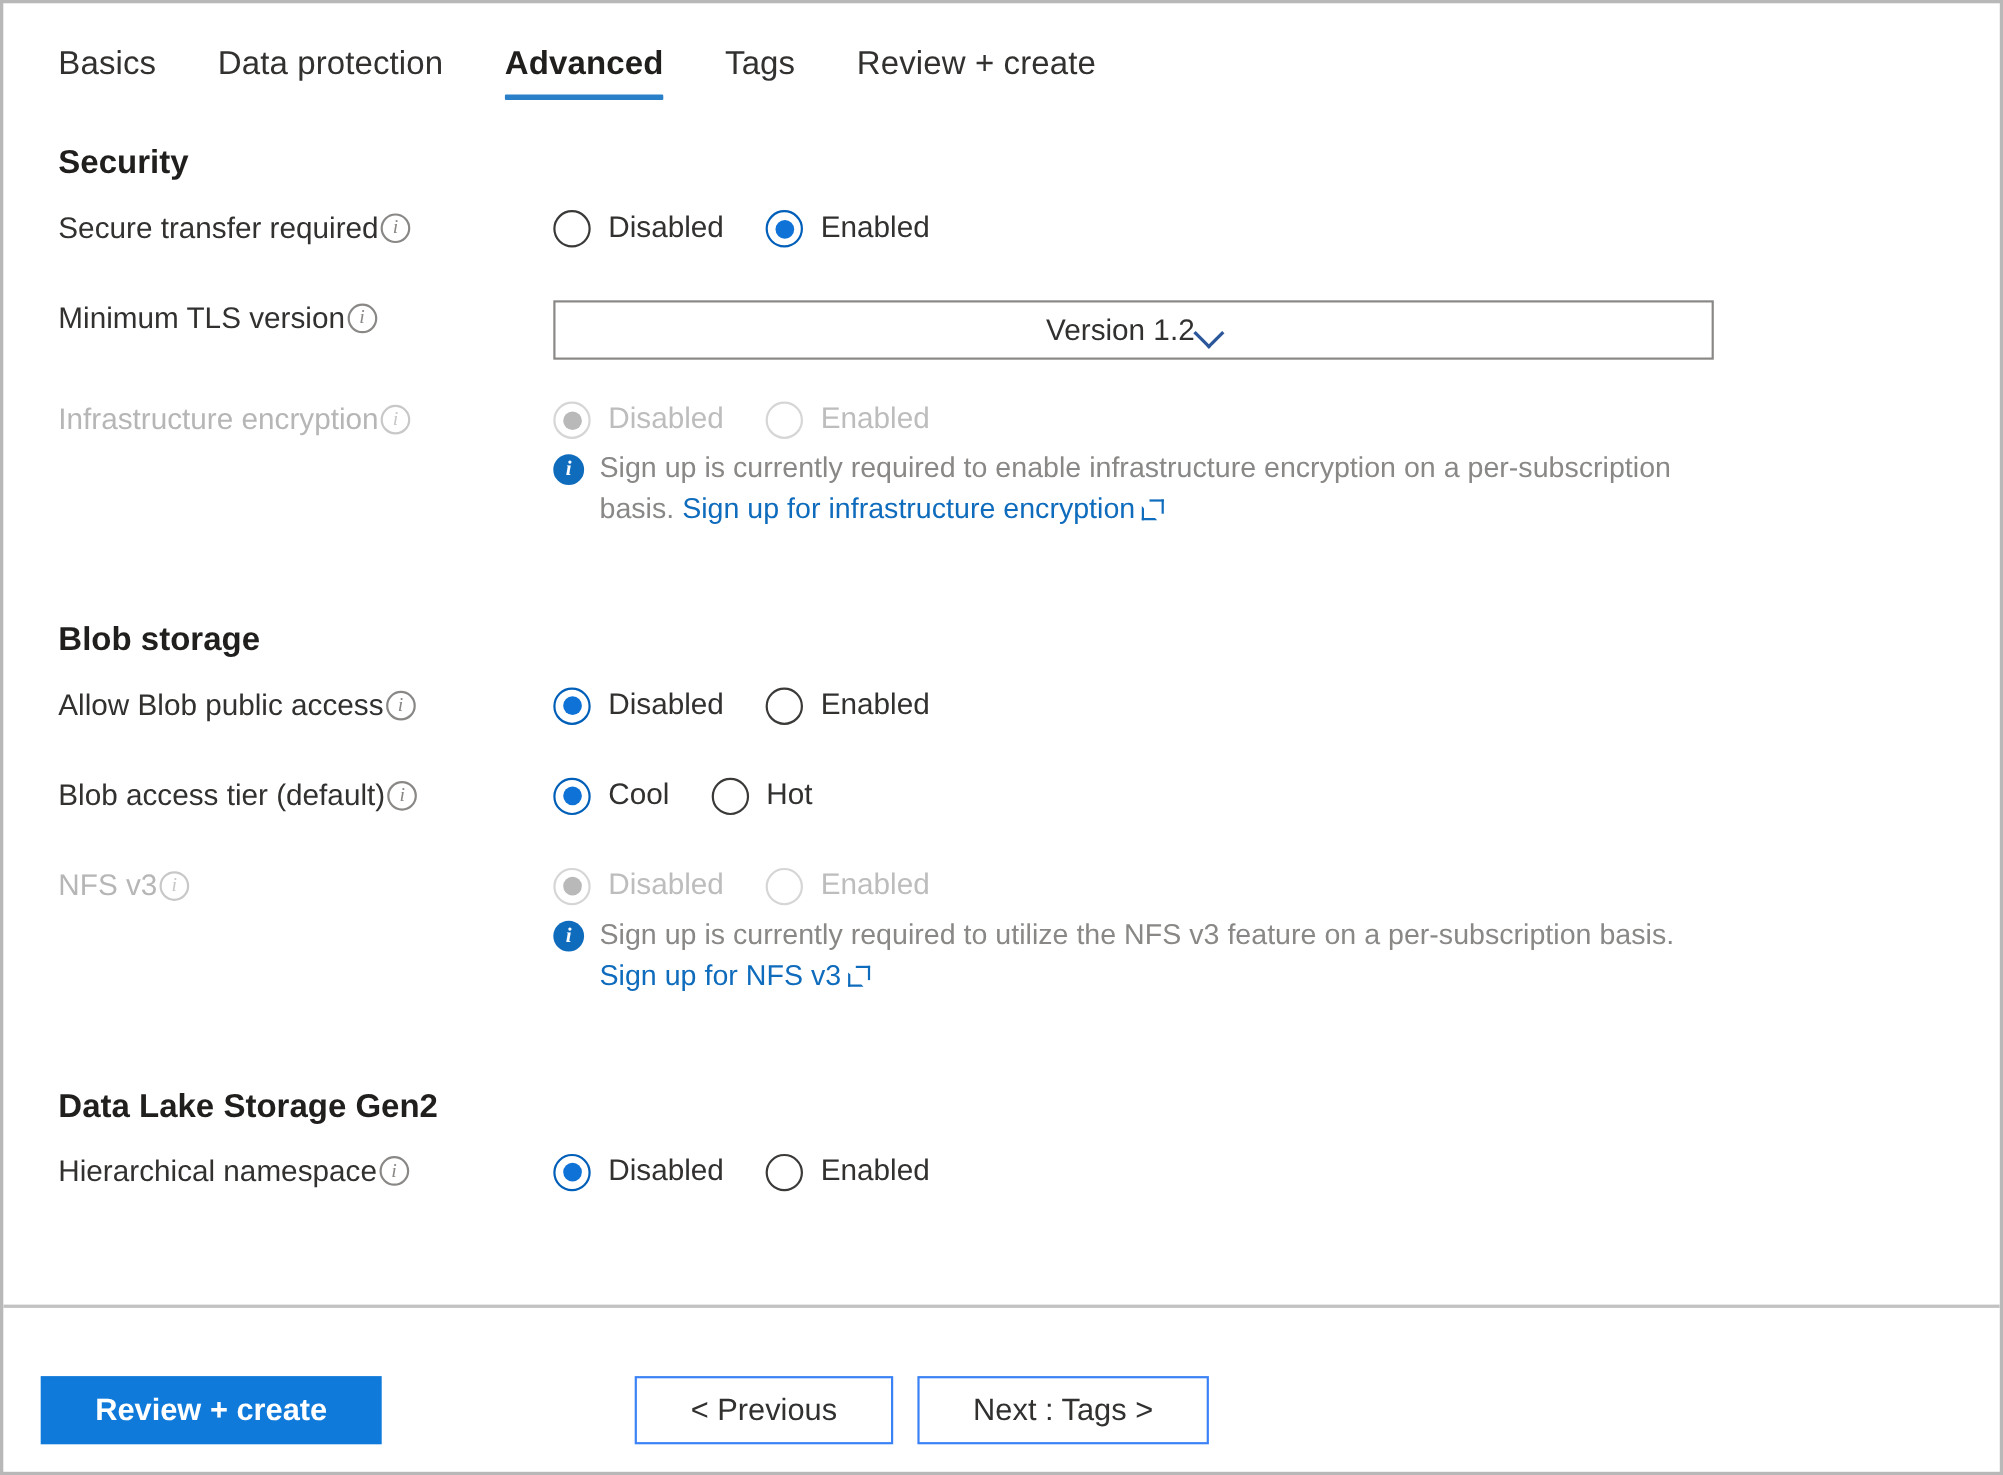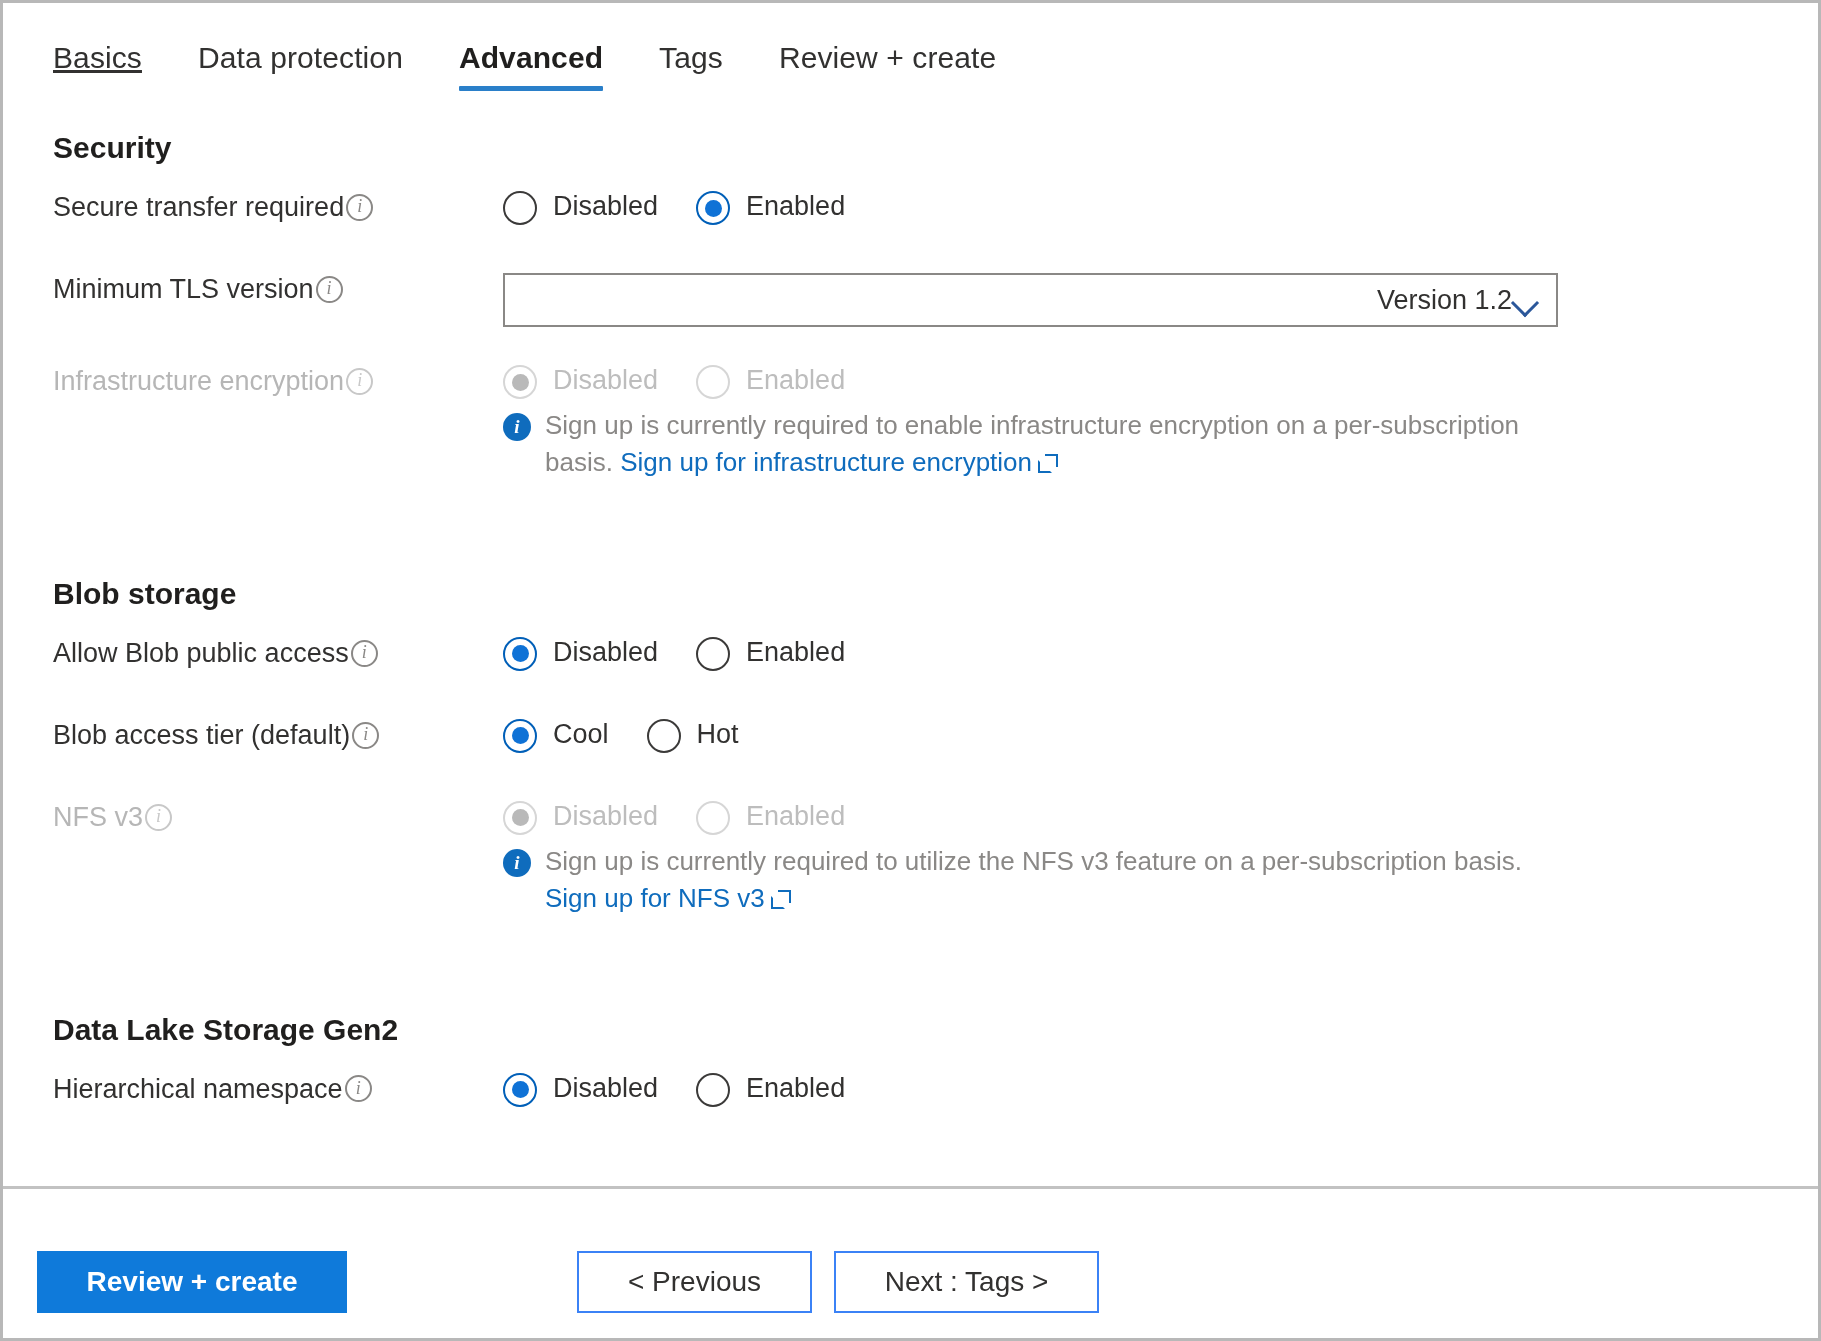--- a/index.html
+++ b/index.html
@@ -34,21 +34,21 @@
   }
   .tab {
     position: relative;
     font-size: 30px;
     color: #323130;
     padding: 0 28px 22px 28px;
     white-space: nowrap;
     cursor: pointer;
     letter-spacing: 0.1px;
   }
-  .tab:first-child { padding-left: 0; text-decoration: underline; }
+  .tab:first-child { padding-left: 0; }
   .tab.active {
     font-weight: bold;
     color: #201f1e;
   }
   .tab.active::after {
     content: "";
     position: absolute;
     left: 28px;
     right: 28px;
     bottom: 6px;
@@ -65,21 +65,21 @@
   }
 
   .section-title {
     font-size: 30px;
     font-weight: bold;
     color: #201f1e;
     padding-left: 50px;
     margin-bottom: 26px;
     margin-top: 16px;
   }
-  .section-title.spaced { margin-top: 56px; }
+  .section-title.spaced { margin-top: 44px; }
 
   .field-row {
     display: flex;
     align-items: flex-start;
     min-height: 44px;
     margin-bottom: 38px;
   }
   .field-row.tight { margin-bottom: 12px; }
 
   .field-label {
@@ -169,21 +169,21 @@
 
   
   .dropdown {
     width: 1055px;
     height: 54px;
     border: 2px solid #8a8886;
     background: #ffffff;
     box-sizing: border-box;
     display: flex;
     align-items: center;
-    justify-content: flex-end;
+    justify-content: center;
     padding: 0 18px 0 20px;
     cursor: pointer;
   }
   .dropdown-value {
     font-size: 27px;
     color: #323130;
   }
   .chevron {
     width: 26px;
     height: 14px;

